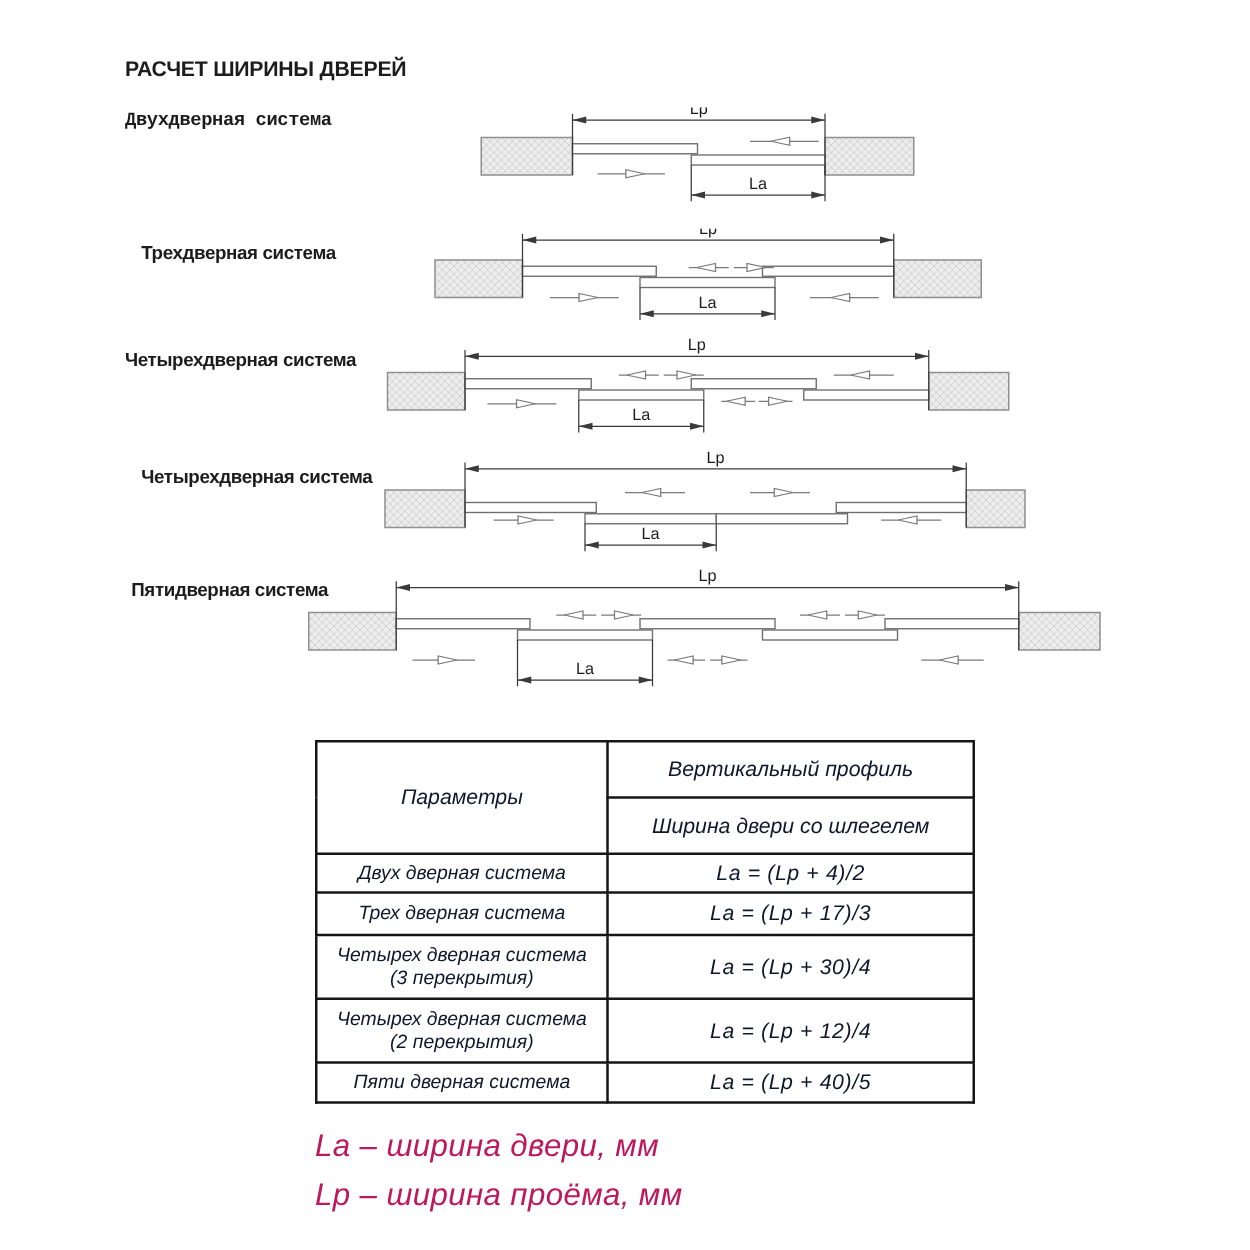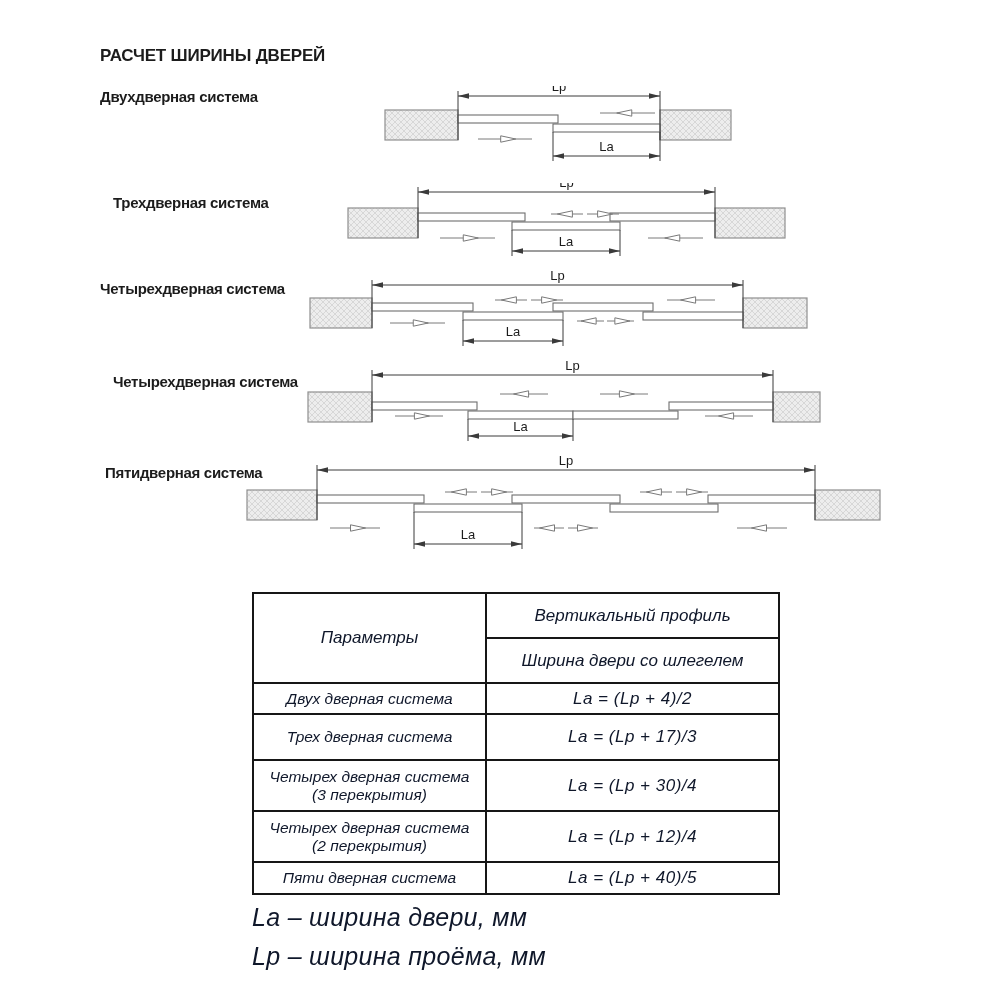--- a/index.html
+++ b/index.html
@@ -9,32 +9,32 @@
   .sys-label{position:absolute;font-size:15px;font-weight:700;letter-spacing:-0.3px;white-space:nowrap;}
   .diag{position:absolute;}
   .formula-table{position:absolute;left:252px;top:592px;border-collapse:collapse;table-layout:fixed;}
   .formula-table td{border:2px solid #161616;text-align:center;vertical-align:middle;
         font-style:italic;color:#0f172a;padding:0 4px;}
   .formula-table td.param{font-size:17px;}
   .formula-table td.hdr{font-size:17px;}
   .formula-table td.name{font-size:15.5px;line-height:1.15;}
   .formula-table td.formula{font-size:17px;letter-spacing:0.5px;}
   .sub:empty{display:none;}
-  .note{position:absolute;left:252px;font-style:italic;font-size:25px;color:#0f172a;letter-spacing:0.3px;white-space:nowrap;}
+  .note{position:absolute;left:252px;font-style:italic;font-size:25px;color:#be185d;letter-spacing:0.3px;white-space:nowrap;}
   .note1{top:903px;}
   .note2{top:942px;}
 </style>
 </head>
 <body>
 
 <div class="page">
 
   <div class="doc-title">РАСЧЕТ ШИРИНЫ ДВЕРЕЙ</div>
 
-  <div class="sys-label" style="left:100px;top:88px;">Двухдверная система</div>
+  <div class="sys-label" style="left:100px;top:88px;font-family:Liberation Mono, monospace;">Двухдверная система</div>
   <div class="sys-label" style="left:113px;top:194px;">Трехдверная система</div>
   <div class="sys-label" style="left:100px;top:280px;">Четырехдверная система</div>
   <div class="sys-label" style="left:113px;top:373px;">Четырехдверная система</div>
   <div class="sys-label" style="left:105px;top:464px;">Пятидверная система</div>
 
   <div class="diag" style="left: 383px; top: 86px;"><svg width="350" height="84" viewBox="0 0 350 84">
         <defs>
           <pattern id="hatch0" width="6" height="6" patternUnits="userSpaceOnUse">
             <path d="M0,0 L6,6 M6,0 L0,6" stroke="#cdcdcd" stroke-width="0.7"></path>
           </pattern>
@@ -315,21 +315,21 @@
     </tr>
     <tr style="height:45px">
       <td class="hdr">Ширина двери со шлегелем</td>
     </tr>
     <tr style="height:31px">
       <td class="name">
             <div>Двух дверная система</div>
           </td>
       <td class="formula">La = (Lp + 4)/2</td>
     </tr>
-    <tr style="height:46px">
+    <tr style="height:34px">
       <td class="name">
             <div>Трех дверная система</div>
           </td>
       <td class="formula">La = (Lp + 17)/3</td>
     </tr>
     <tr style="height:51px">
       <td class="name">
             <div>Четырех дверная система</div>
             <div class="sub">(3 перекрытия)</div>
           </td>

